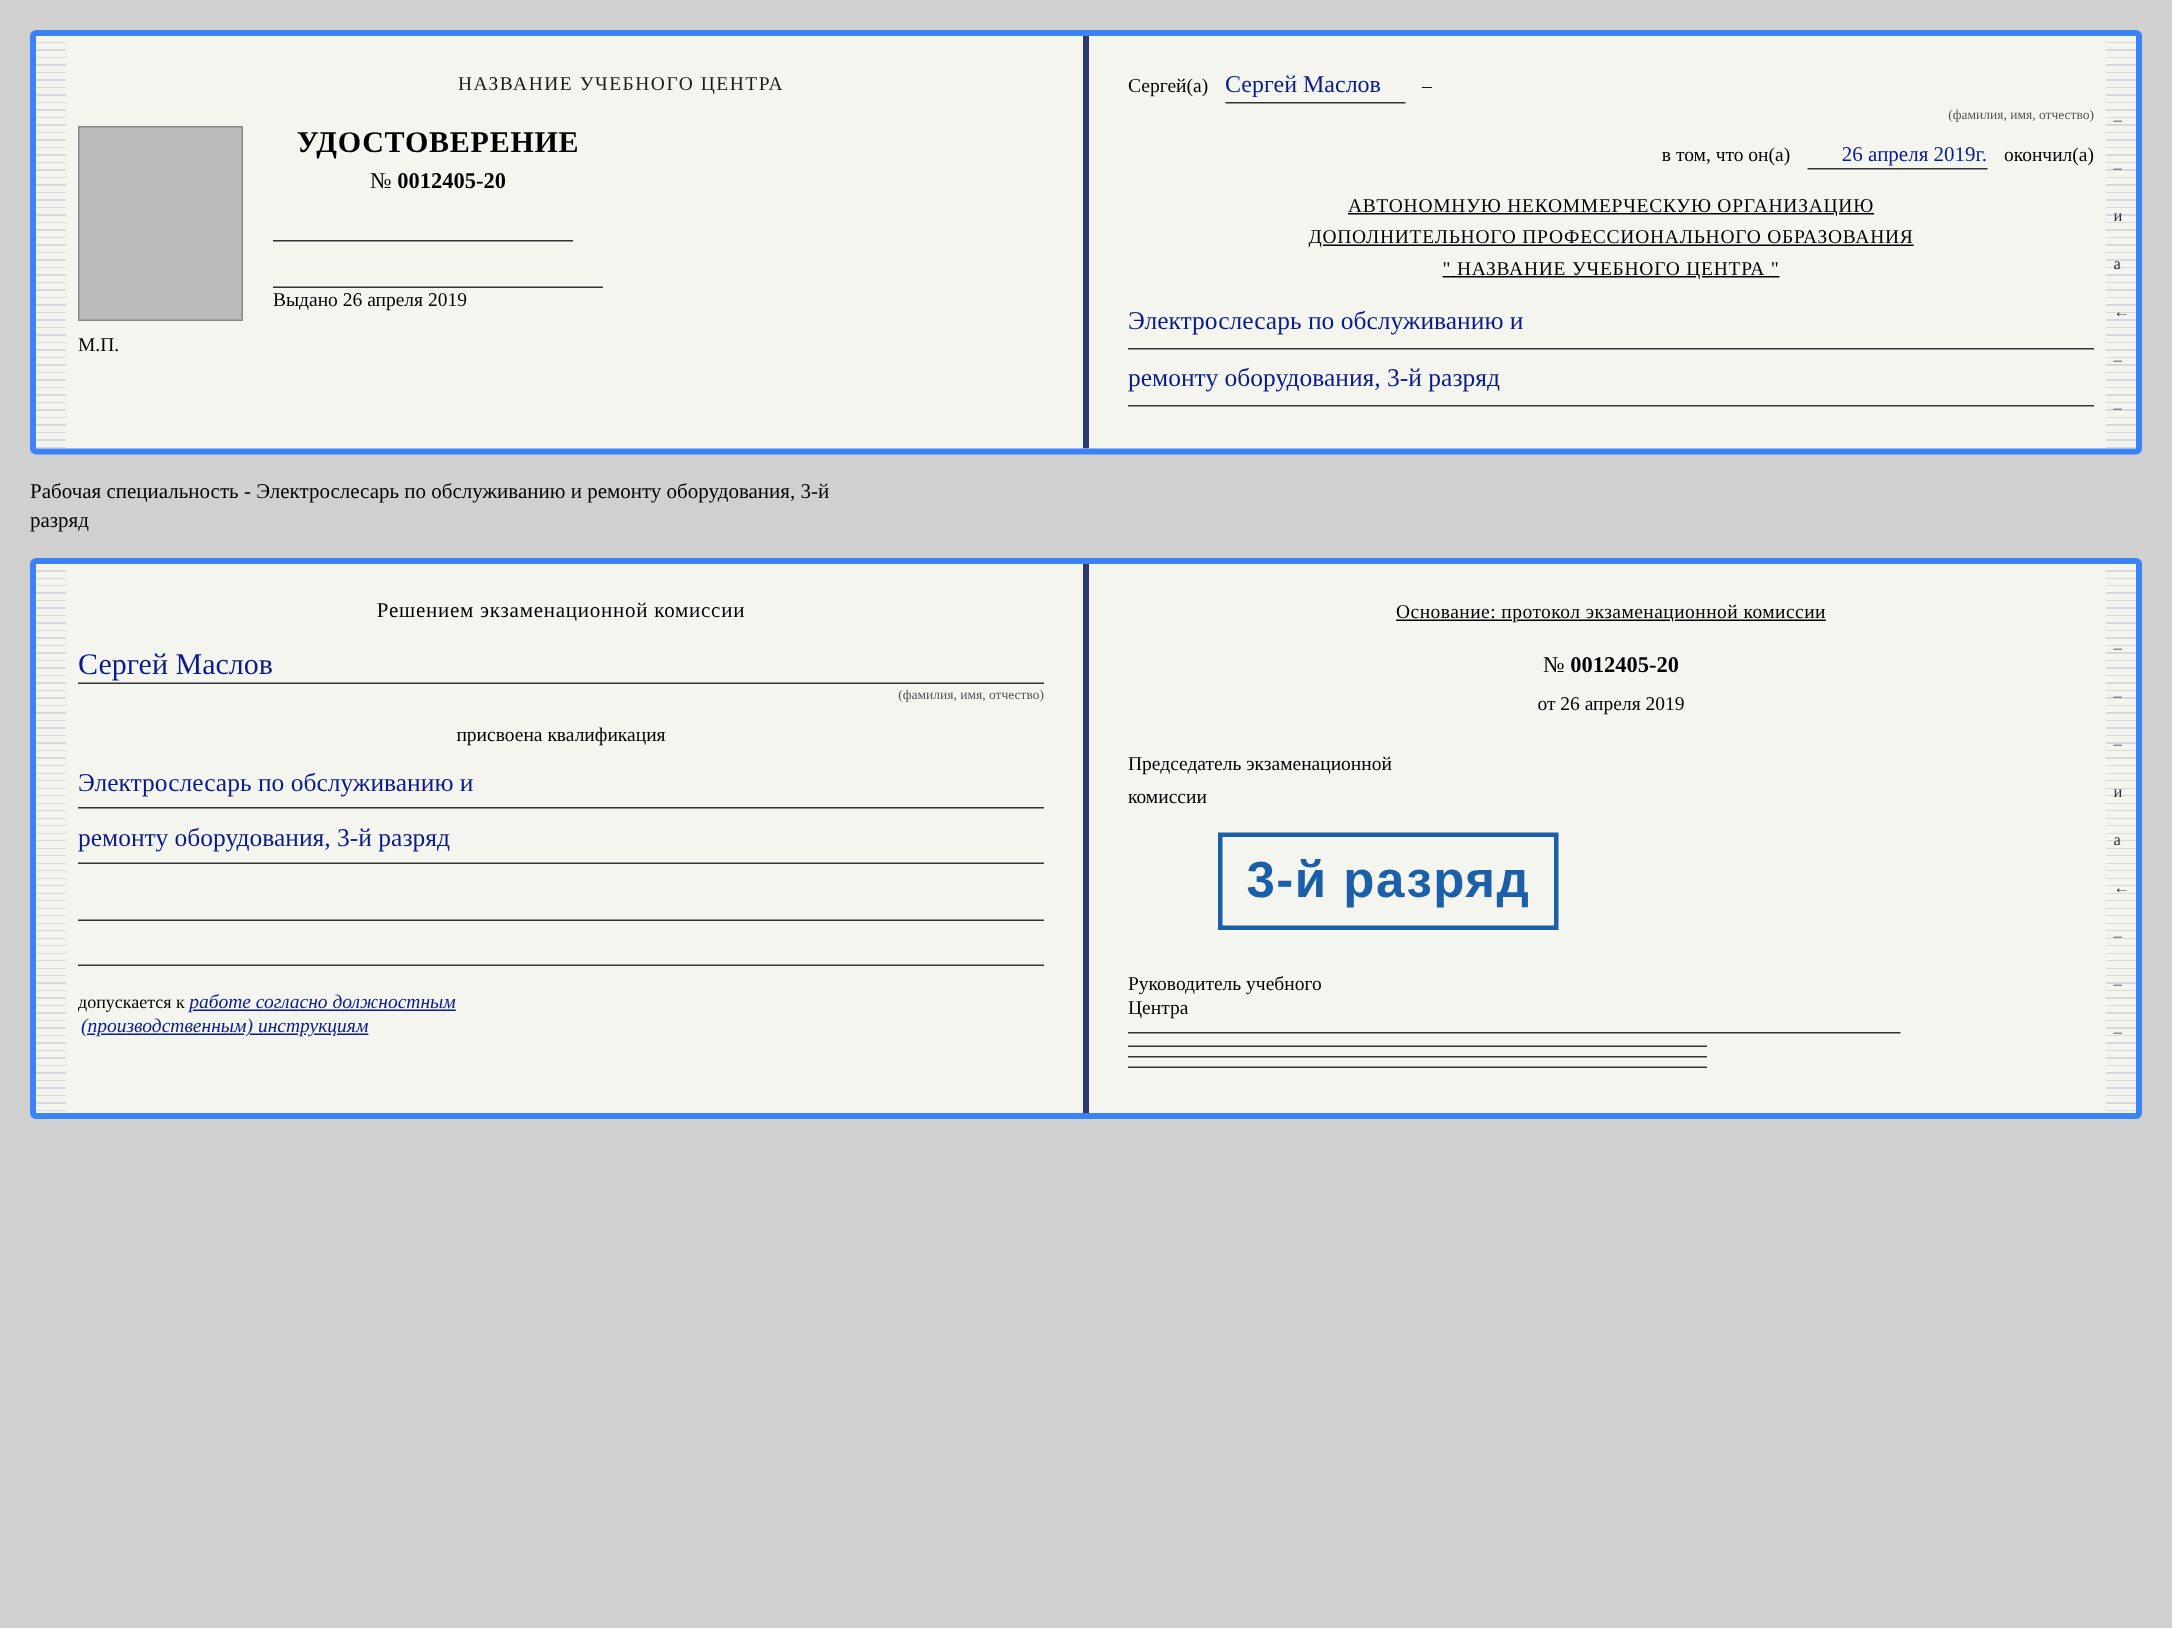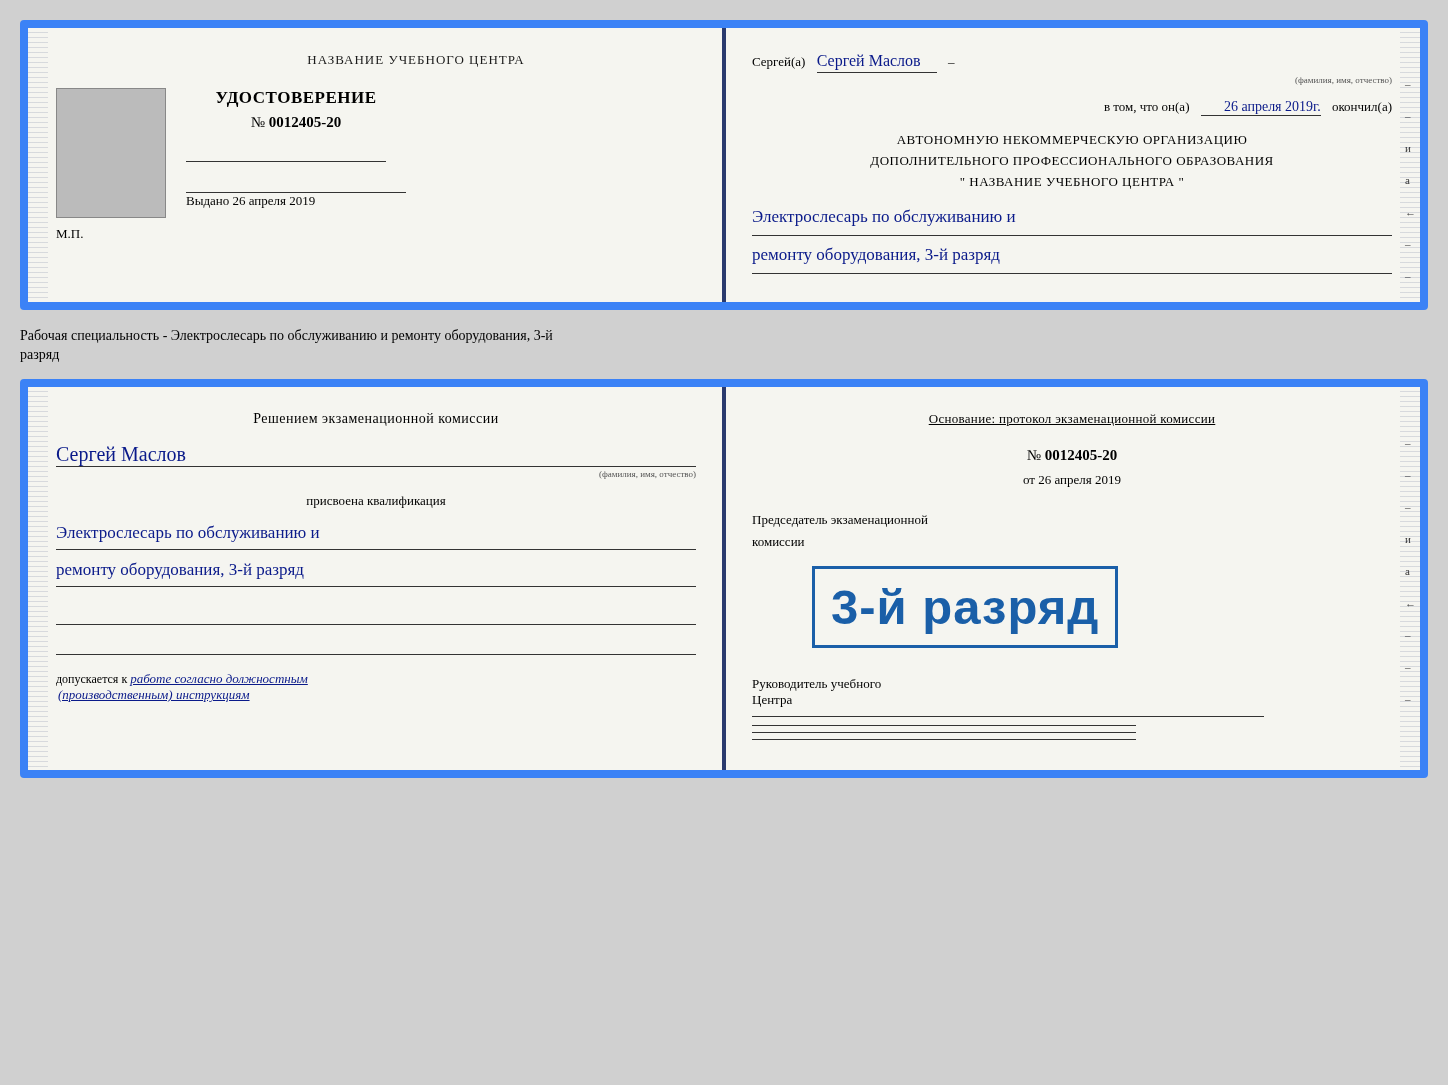--- a/index.html
+++ b/index.html
@@ -13,21 +13,21 @@
 
     .page-wrapper {
       display: flex;
       flex-direction: column;
       gap: 12px;
     }
 
     
     .document-card {
       background: #f5f5f0;
-      border: 8px solid #3b82f6;
+      border: 4px solid #3b82f6;
       border-radius: 4px;
       display: flex;
       width: 100%;
       position: relative;
       overflow: hidden;
     }
 
     .document-card::before {
       content: '';
       position: absolute;
@@ -101,21 +101,21 @@
       vertical-align: top;
     }
 
     .cert-info-block {
       display: inline-block;
       margin-left: 20px;
       vertical-align: top;
     }
 
     .cert-title {
-      font-size: 17px;
+      font-size: 20px;
       font-weight: bold;
       text-transform: uppercase;
       text-align: center;
       margin-bottom: 6px;
       letter-spacing: 0.5px;
     }
 
     .cert-number {
       font-size: 15px;
       text-align: center;
@@ -166,20 +166,21 @@
       margin-bottom: 14px;
       text-align: right;
     }
 
     .org-text {
       font-size: 13px;
       text-align: center;
       line-height: 1.6;
       margin-bottom: 10px;
       letter-spacing: 0.5px;
+      text-decoration: underline;
     }
 
     .po-professii {
       font-size: 12px;
       margin-bottom: 4px;
     }
 
     .profession-handwritten {
       font-family: 'Segoe Script', 'Brush Script MT', cursive;
       color: #0a1a8a;
@@ -284,21 +285,21 @@
 
     .stamp-box {
       display: inline-block;
       border: 3px solid #1a5fa8;
       padding: 10px 16px;
       position: relative;
       margin: 10px 0 20px 60px;
     }
 
     .stamp-text {
-      font-size: 49px;
+      font-size: 34px;
       font-weight: bold;
       color: #1a5fa8;
       font-family: Arial Black, sans-serif;
       letter-spacing: 1px;
     }
 
     .rukovoditel {
       font-size: 13px;
       margin-top: 8px;
     }

